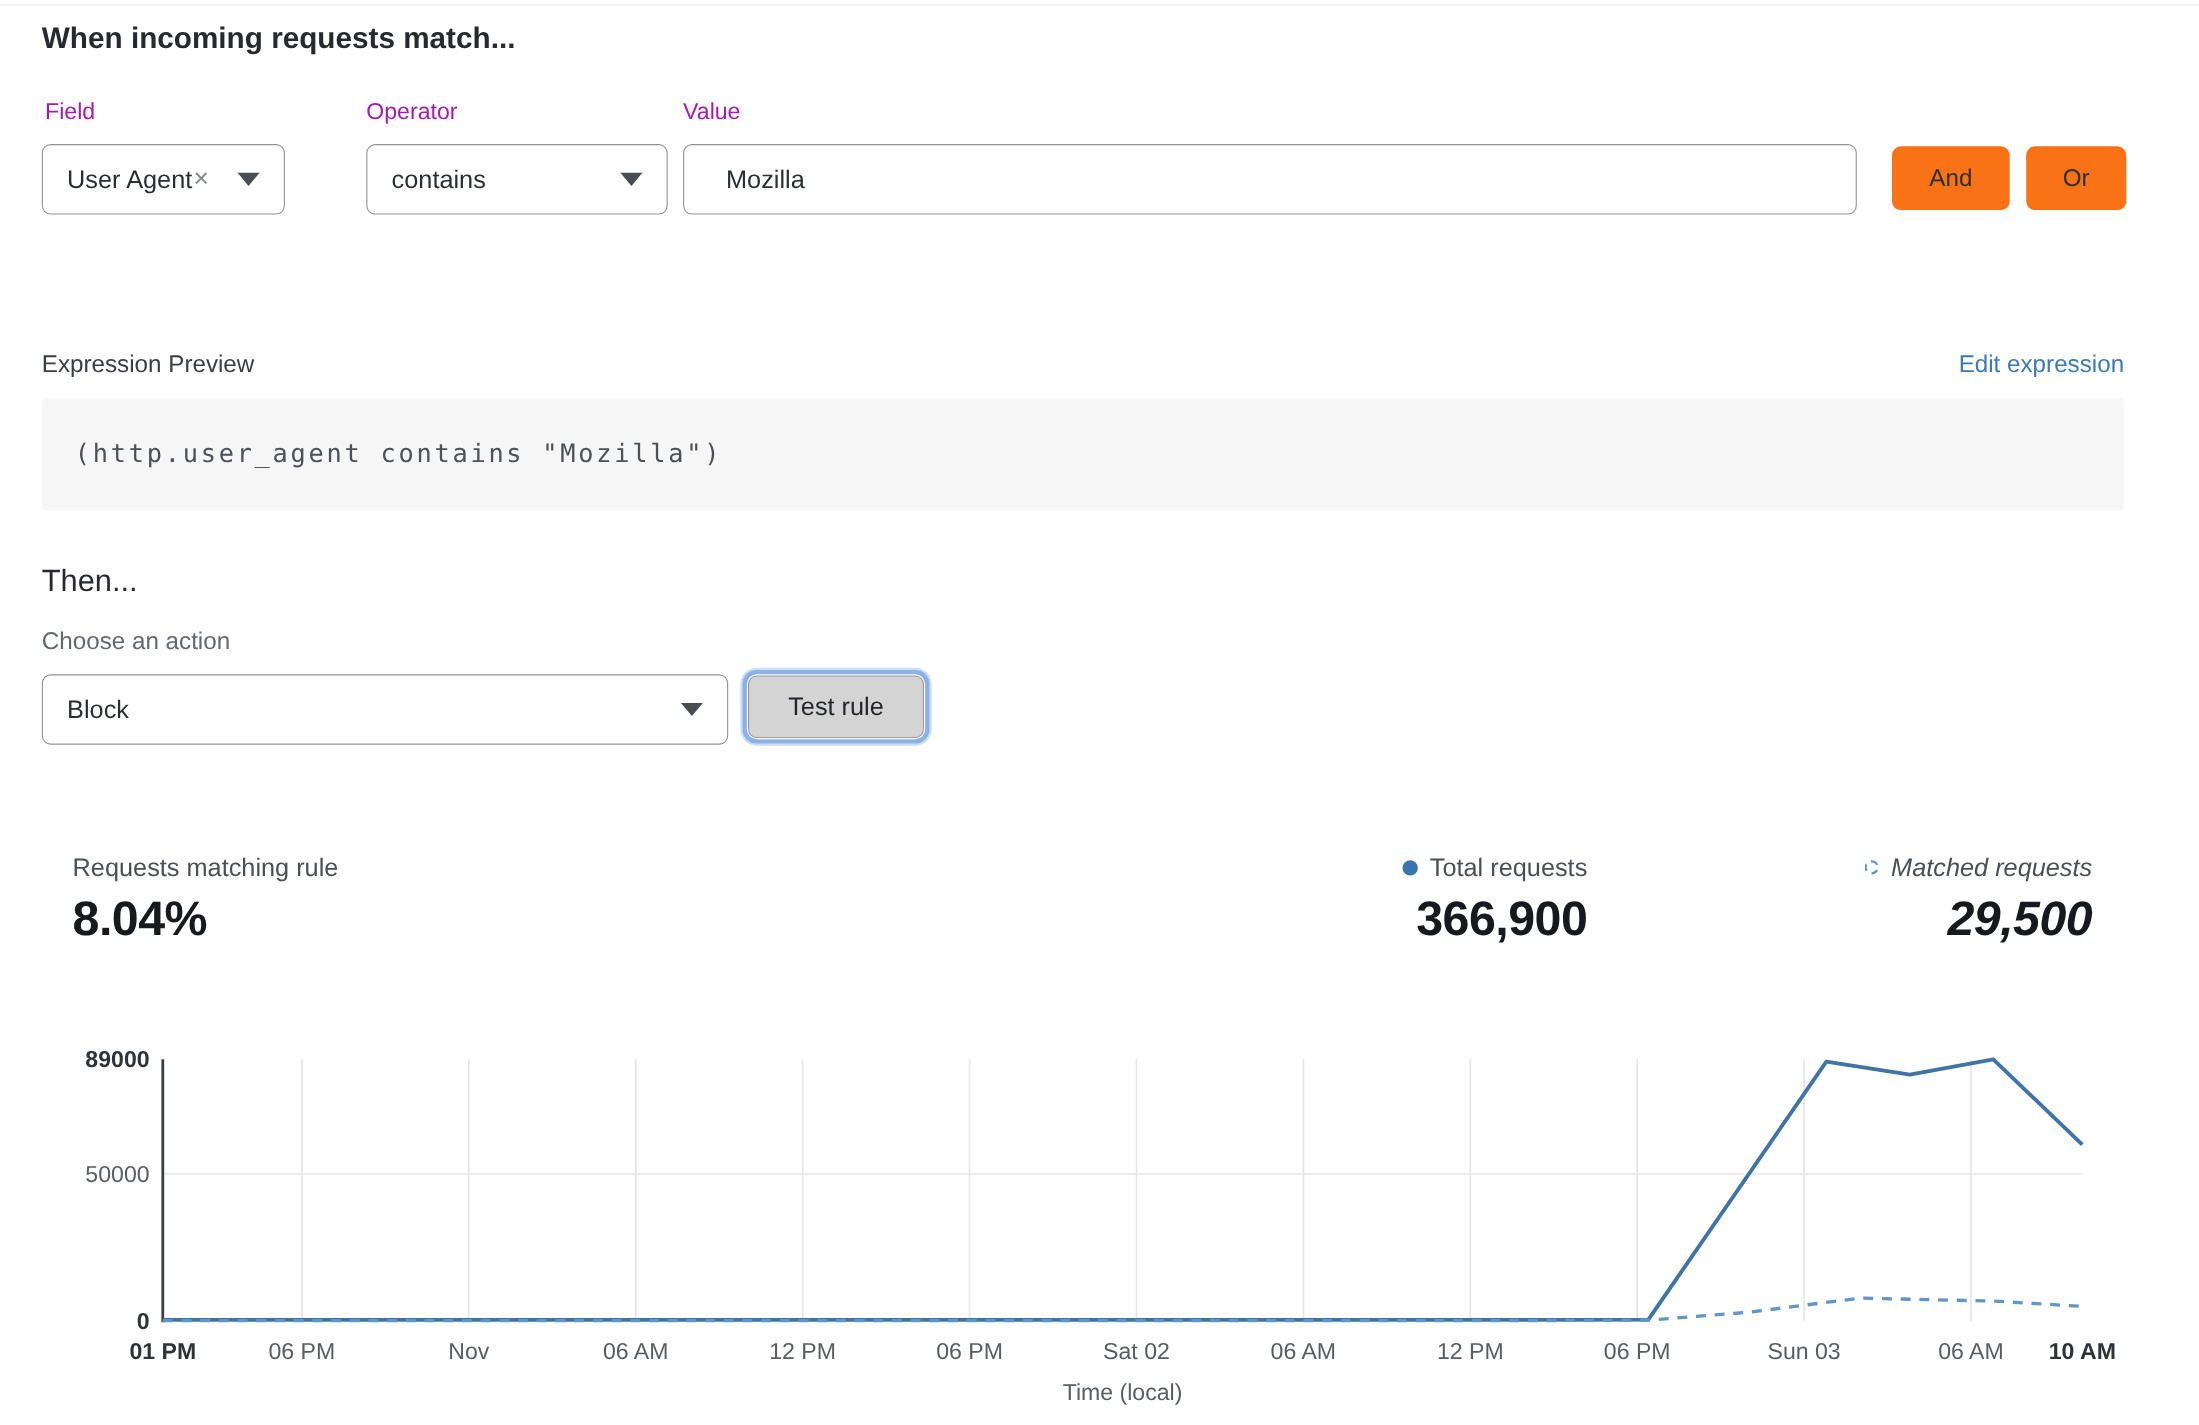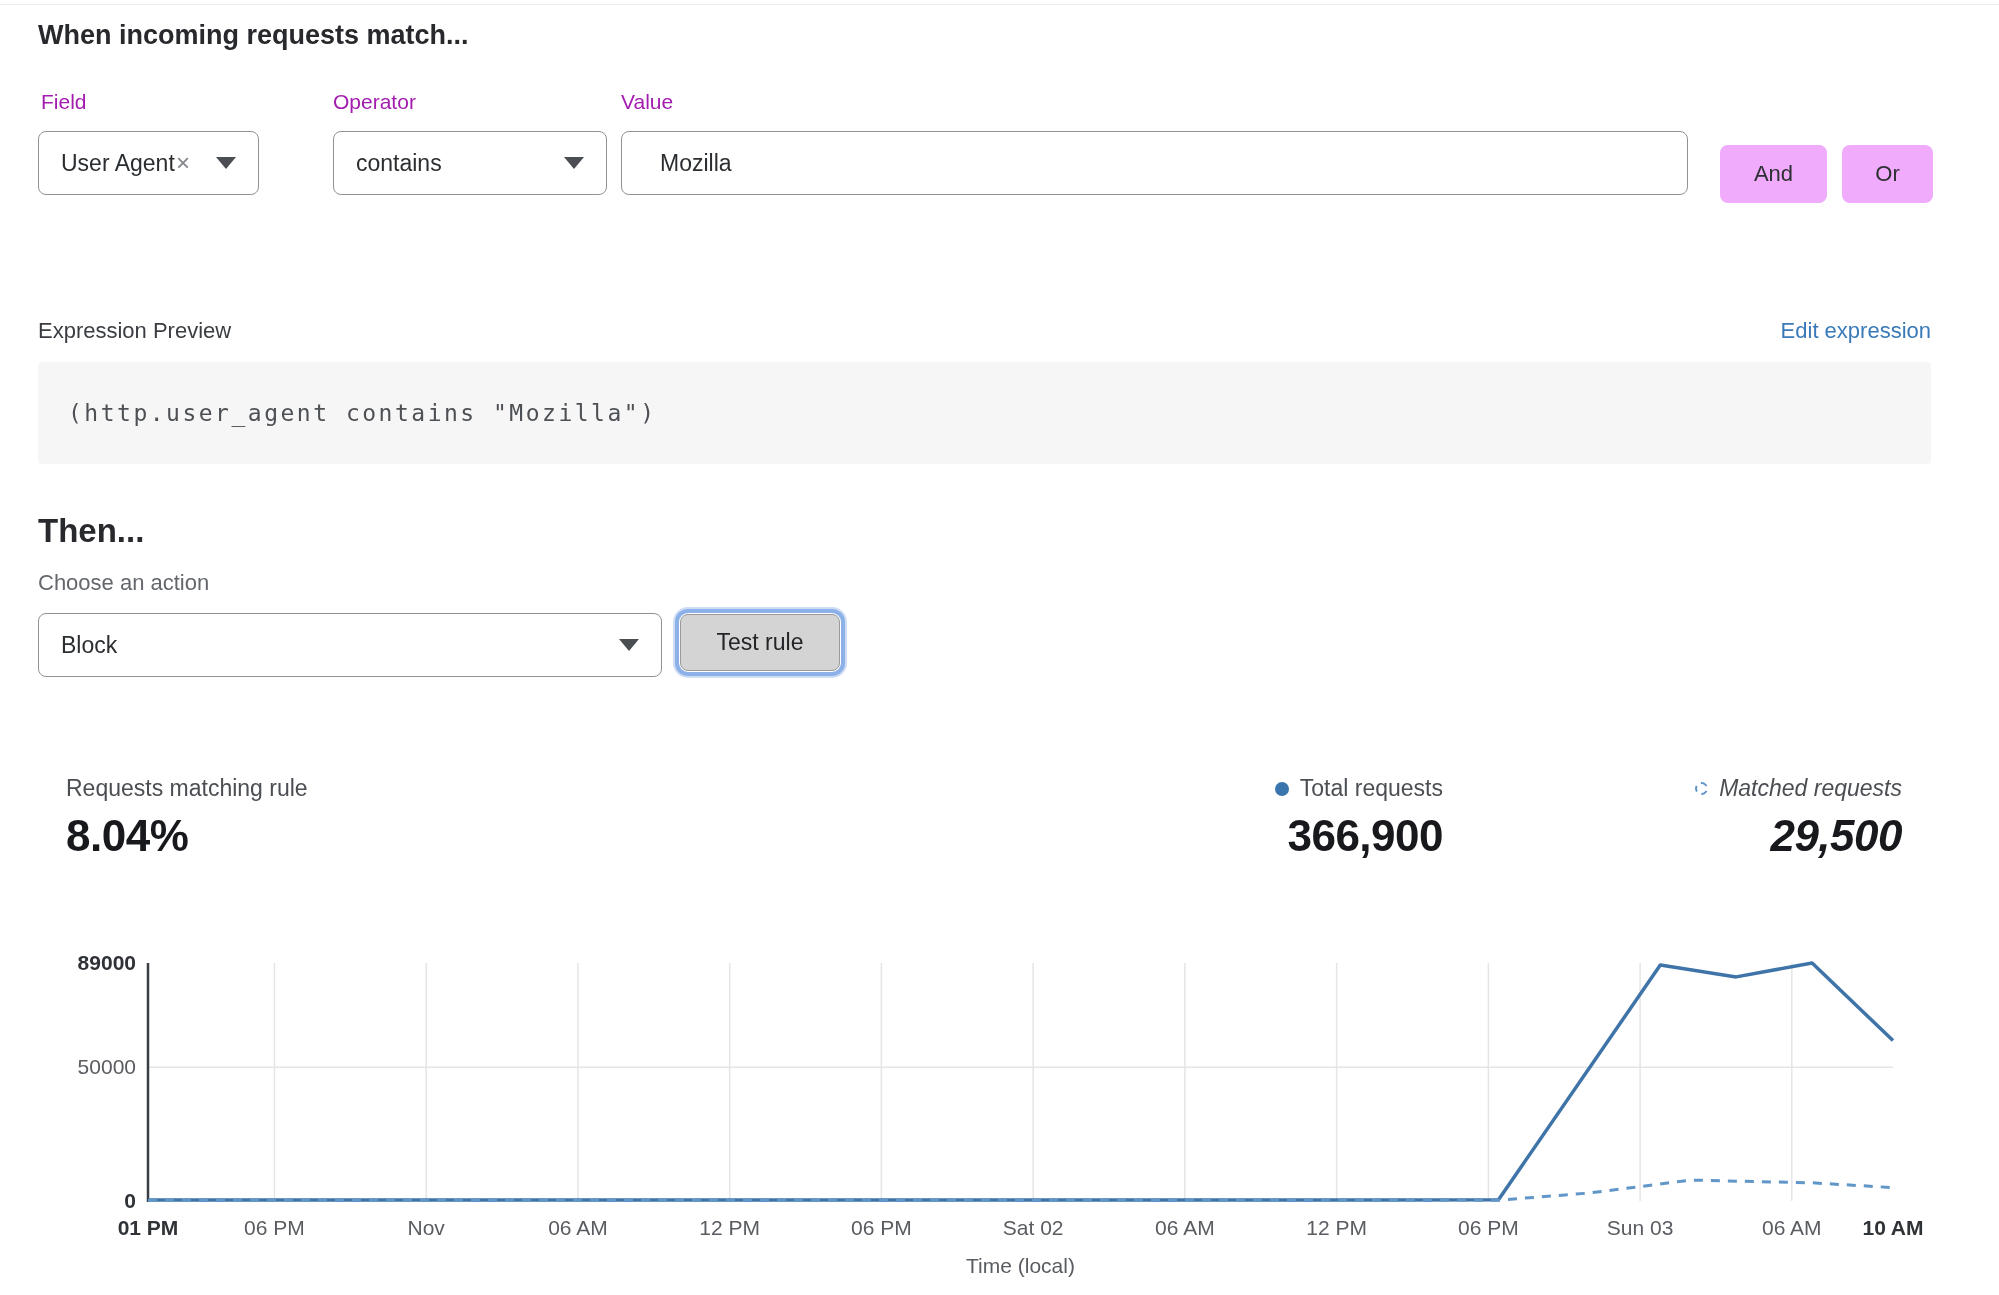--- a/index.html
+++ b/index.html
@@ -25,35 +25,35 @@
     width:0;height:0;border-left:10px solid transparent;border-right:10px solid transparent;
     border-top:12px solid #4a4d52;margin-left:26px;flex:none;
   }
   .operator-select .chevron{margin-left:auto;}
   .text-input{
     position:absolute;left:621px;top:131px;width:1067px;height:64px;box-sizing:border-box;
     border:1.5px solid #909396;border-radius:8px;font-family:"Liberation Sans",sans-serif;
     font-size:23px;color:#2b2e31;padding:0 38px;outline:none;background:#fff;
   }
   .gray-btn{
-    position:absolute;top:133px;height:58px;background:#f0abfc;border:none;border-radius:8px;
-    font-family:"Liberation Sans",sans-serif;font-size:22px;color:#2d3033;cursor:pointer;margin-top:12px;
+    position:absolute;top:133px;height:58px;background:#f97316;border:none;border-radius:8px;
+    font-family:"Liberation Sans",sans-serif;font-size:22px;color:#2d3033;cursor:pointer;
   }
   .and-btn{left:1720px;width:107px;}
   .or-btn{left:1842px;width:91px;}
   .expr-label{position:absolute;left:38px;top:318px;font-size:22px;color:#3a3d41;}
   .edit-link{position:absolute;right:68px;top:318px;font-size:22px;color:#3b7ab8;text-decoration:none;cursor:pointer;}
   .code-block{
     position:absolute;left:38px;top:362px;width:1893px;height:102px;background:#f6f6f6;
     border-radius:4px;box-sizing:border-box;display:flex;align-items:center;padding:0 30px;
   }
   .code-block code{
     font-family:"DejaVu Sans Mono", monospace;font-size:23px;letter-spacing:2.5px;color:#4d5054;
   }
-  .h2{position:absolute;left:38px;top:512px;font-size:33px;font-weight:bold;color:#27292c;}
+  .h2{position:absolute;left:38px;top:512px;font-size:28px;font-weight:normal;color:#27292c;}
   .caption{position:absolute;left:38px;top:570px;font-size:22px;color:#64676c;}
   .action-select{top:613px;left:38px;width:624px;}
   .action-select .chevron{margin-left:auto;}
   .test-btn{
     position:absolute;left:680px;top:614px;width:160px;height:57px;background:#d4d4d4;
     border:1px solid #9a9a9a;border-radius:8px;font-family:"Liberation Sans",sans-serif;
     font-size:23px;color:#232528;cursor:pointer;
     box-shadow:0 0 0 1px #ffffff, 0 0 0 5px #8cb0e8, 0 0 0 7px #cdddf4;
   }
   .stat{position:absolute;top:775px;}

